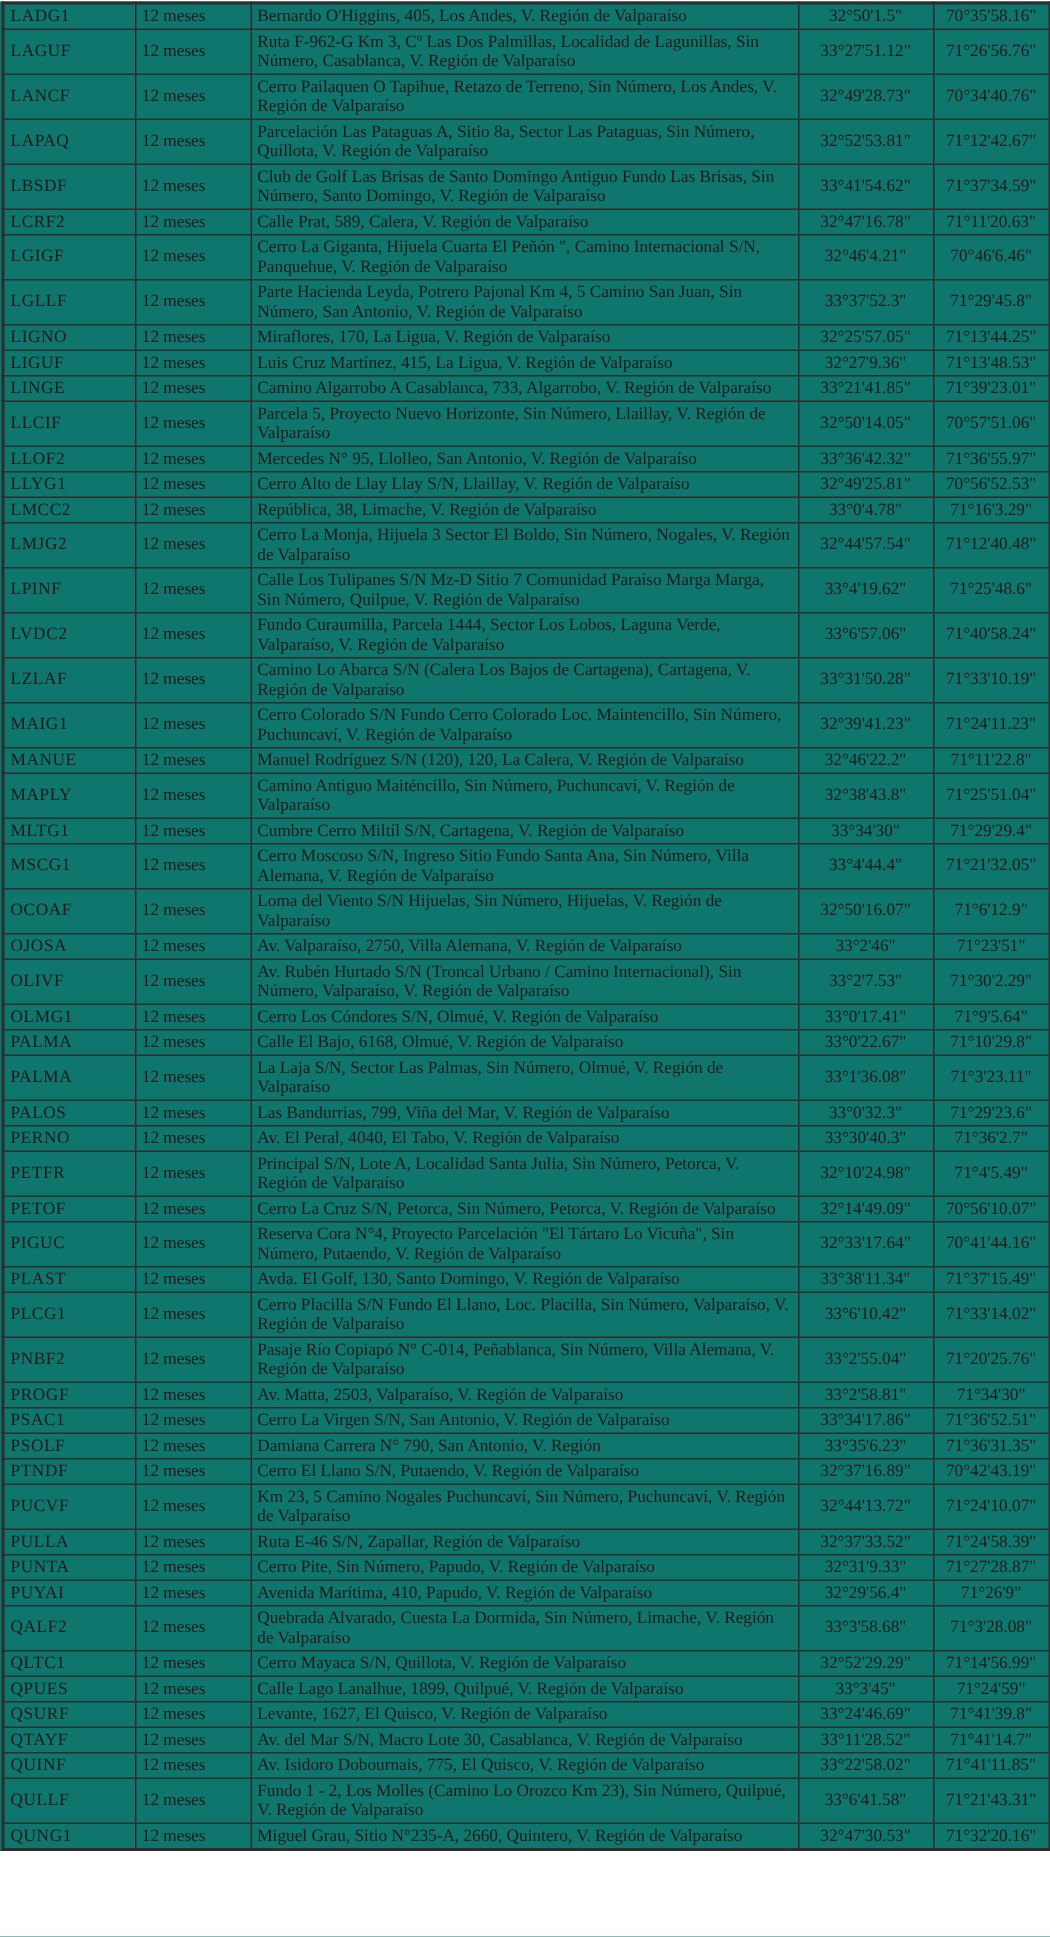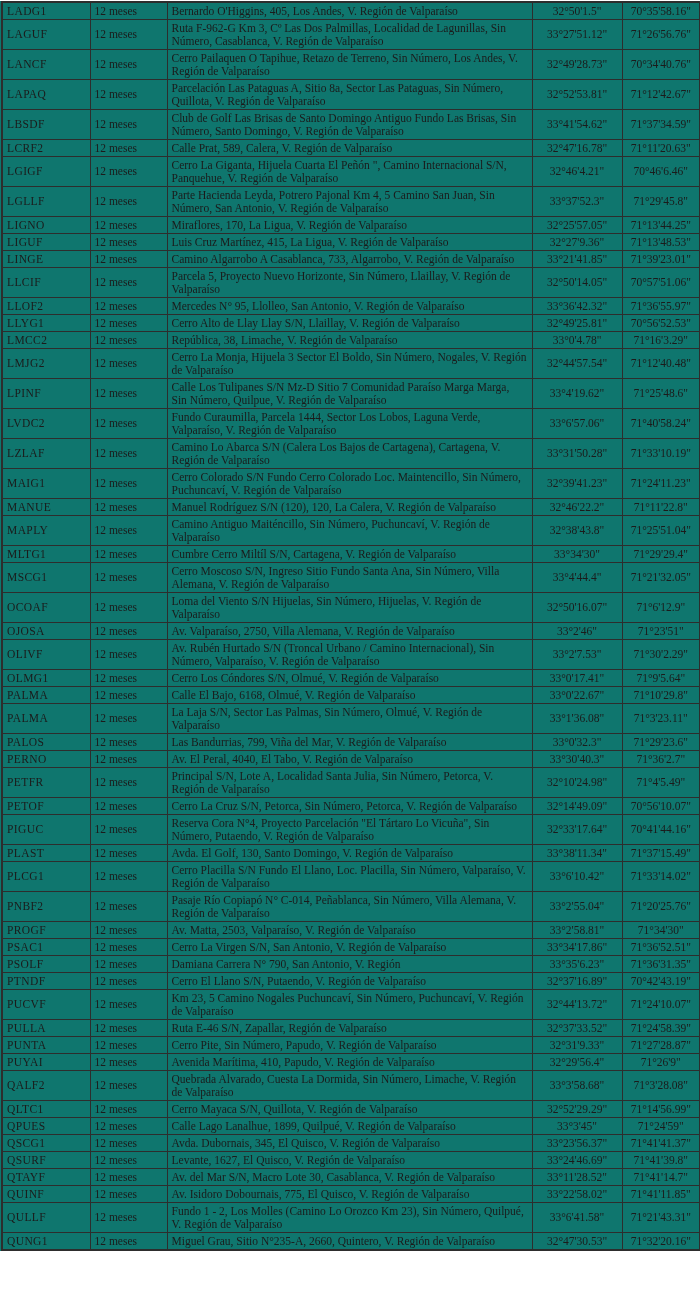--- a/index.html
+++ b/index.html
@@ -397,27 +397,20 @@
     <td class="lon">71°14'56.99"</td>
   </tr>
         <tr>
     <td class="code">QPUES</td>
     <td class="period">12 meses</td>
     <td class="address">Calle Lago Lanalhue, 1899, Quilpué, V. Región de Valparaíso</td>
     <td class="lat">33°3'45"</td>
     <td class="lon">71°24'59"</td>
   </tr>
         <tr>
-    <td class="code">QSCG1</td>
-    <td class="period">12 meses</td>
-    <td class="address">Avda. Dubornais, 345, El Quisco, V. Región de Valparaíso</td>
-    <td class="lat">33°23'56.37"</td>
-    <td class="lon">71°41'41.37"</td>
-  </tr>
-        <tr>
     <td class="code">QSURF</td>
     <td class="period">12 meses</td>
     <td class="address">Levante, 1627, El Quisco, V. Región de Valparaíso</td>
     <td class="lat">33°24'46.69"</td>
     <td class="lon">71°41'39.8"</td>
   </tr>
         <tr>
     <td class="code">QTAYF</td>
     <td class="period">12 meses</td>
     <td class="address">Av. del Mar S/N, Macro Lote 30, Casablanca, V. Región de Valparaíso</td>

